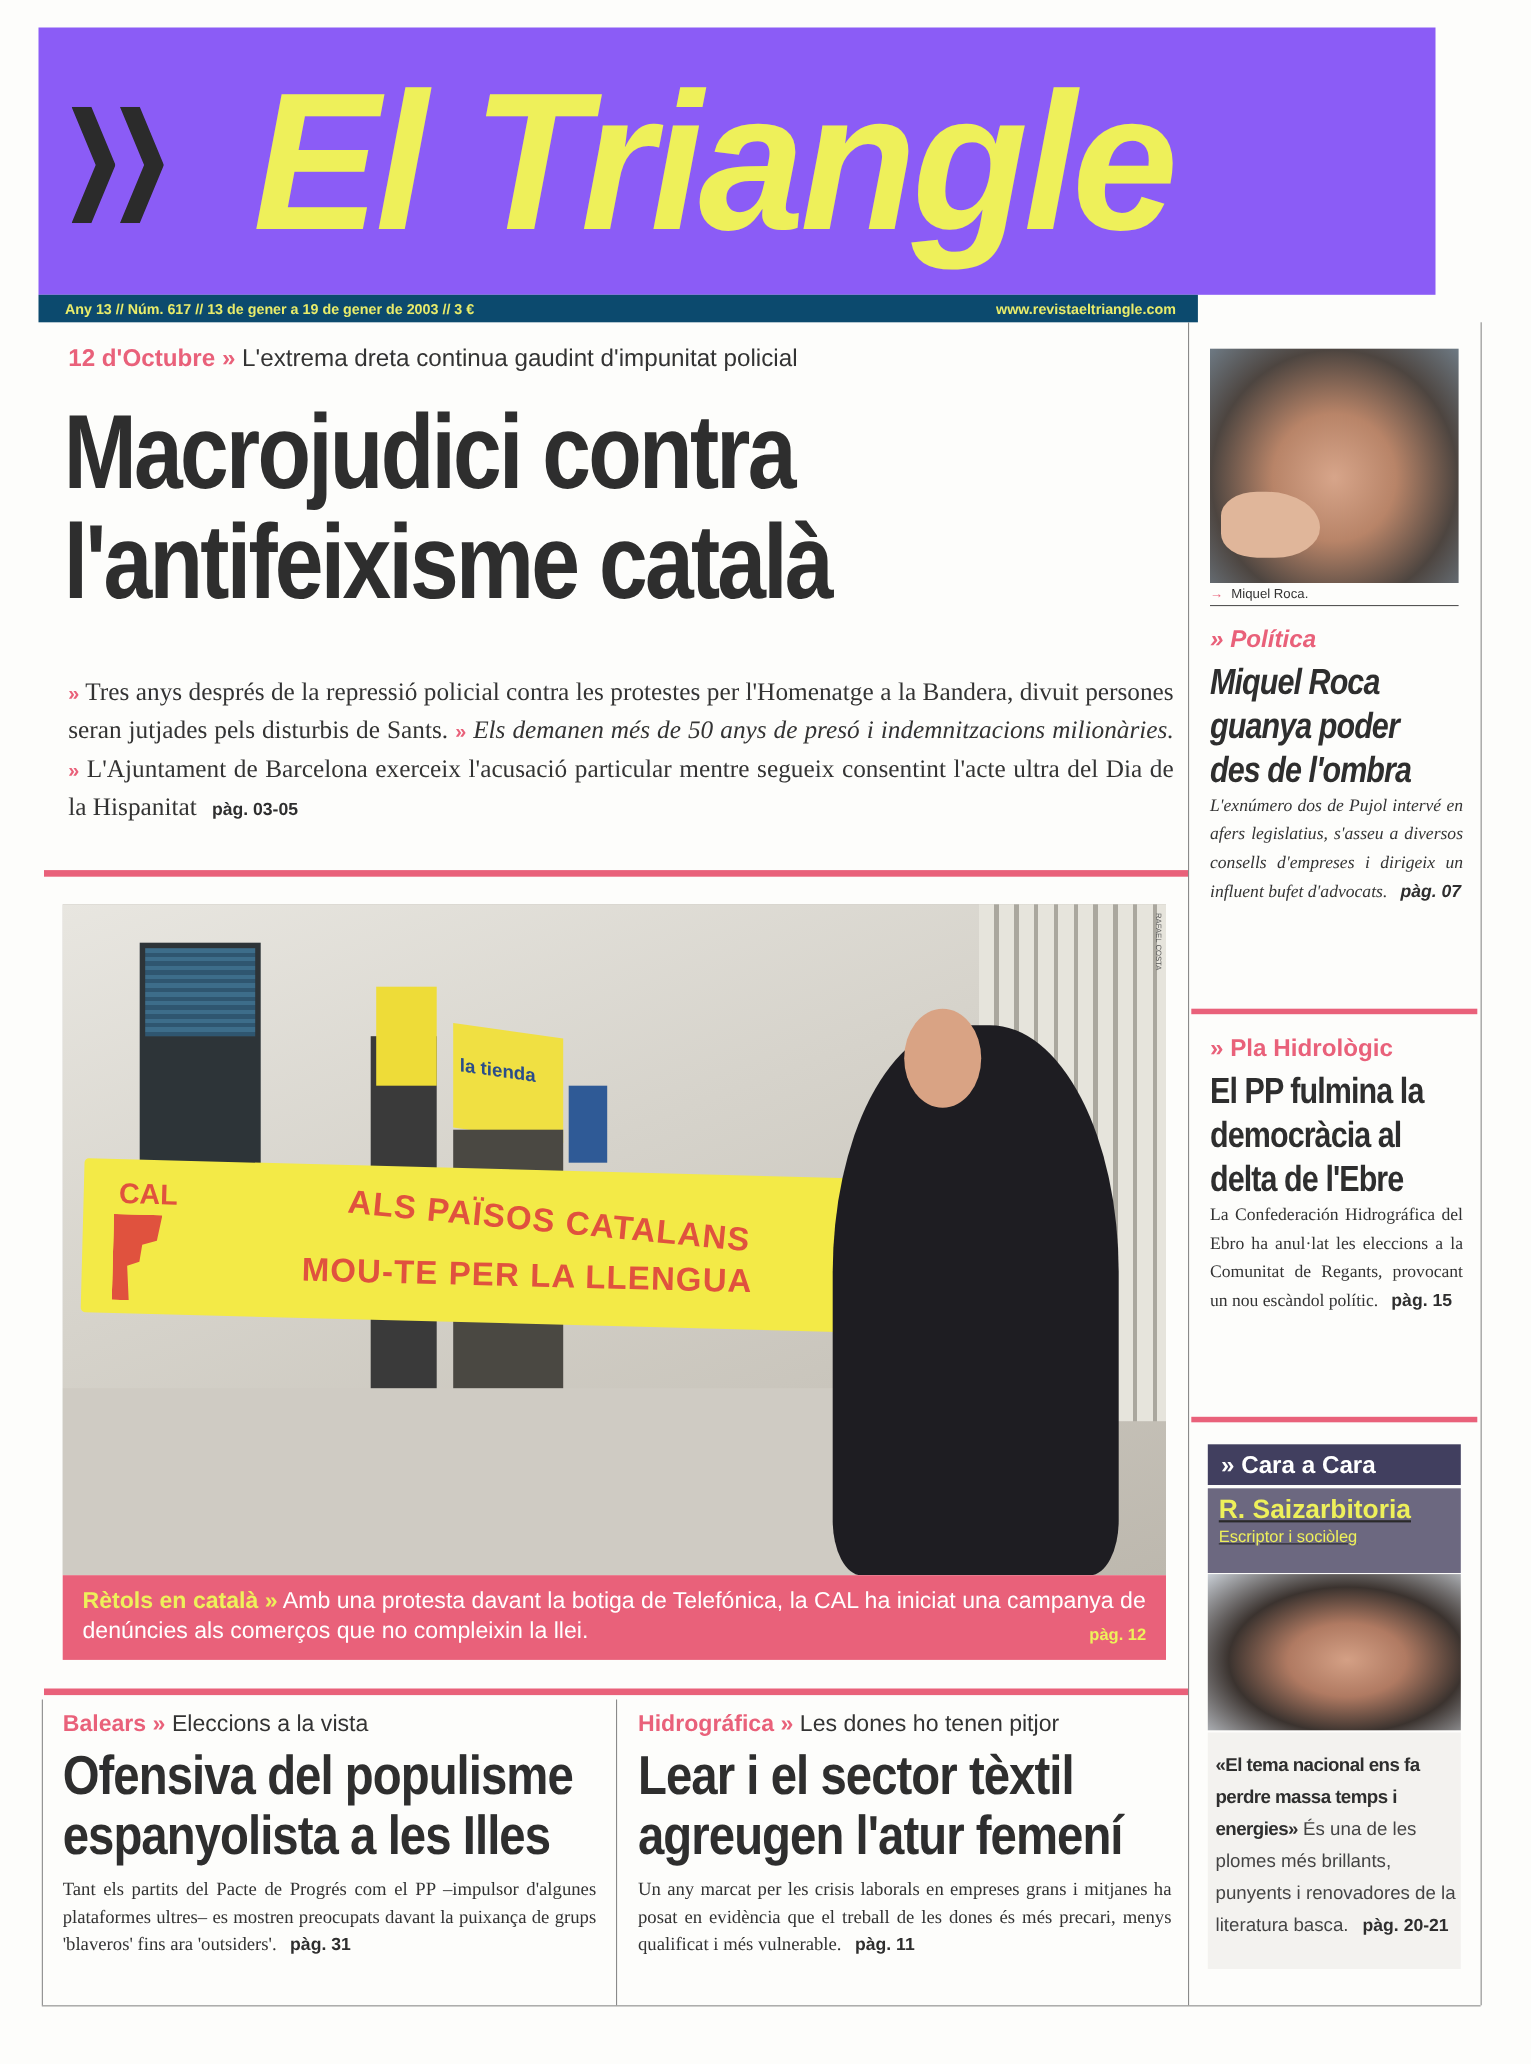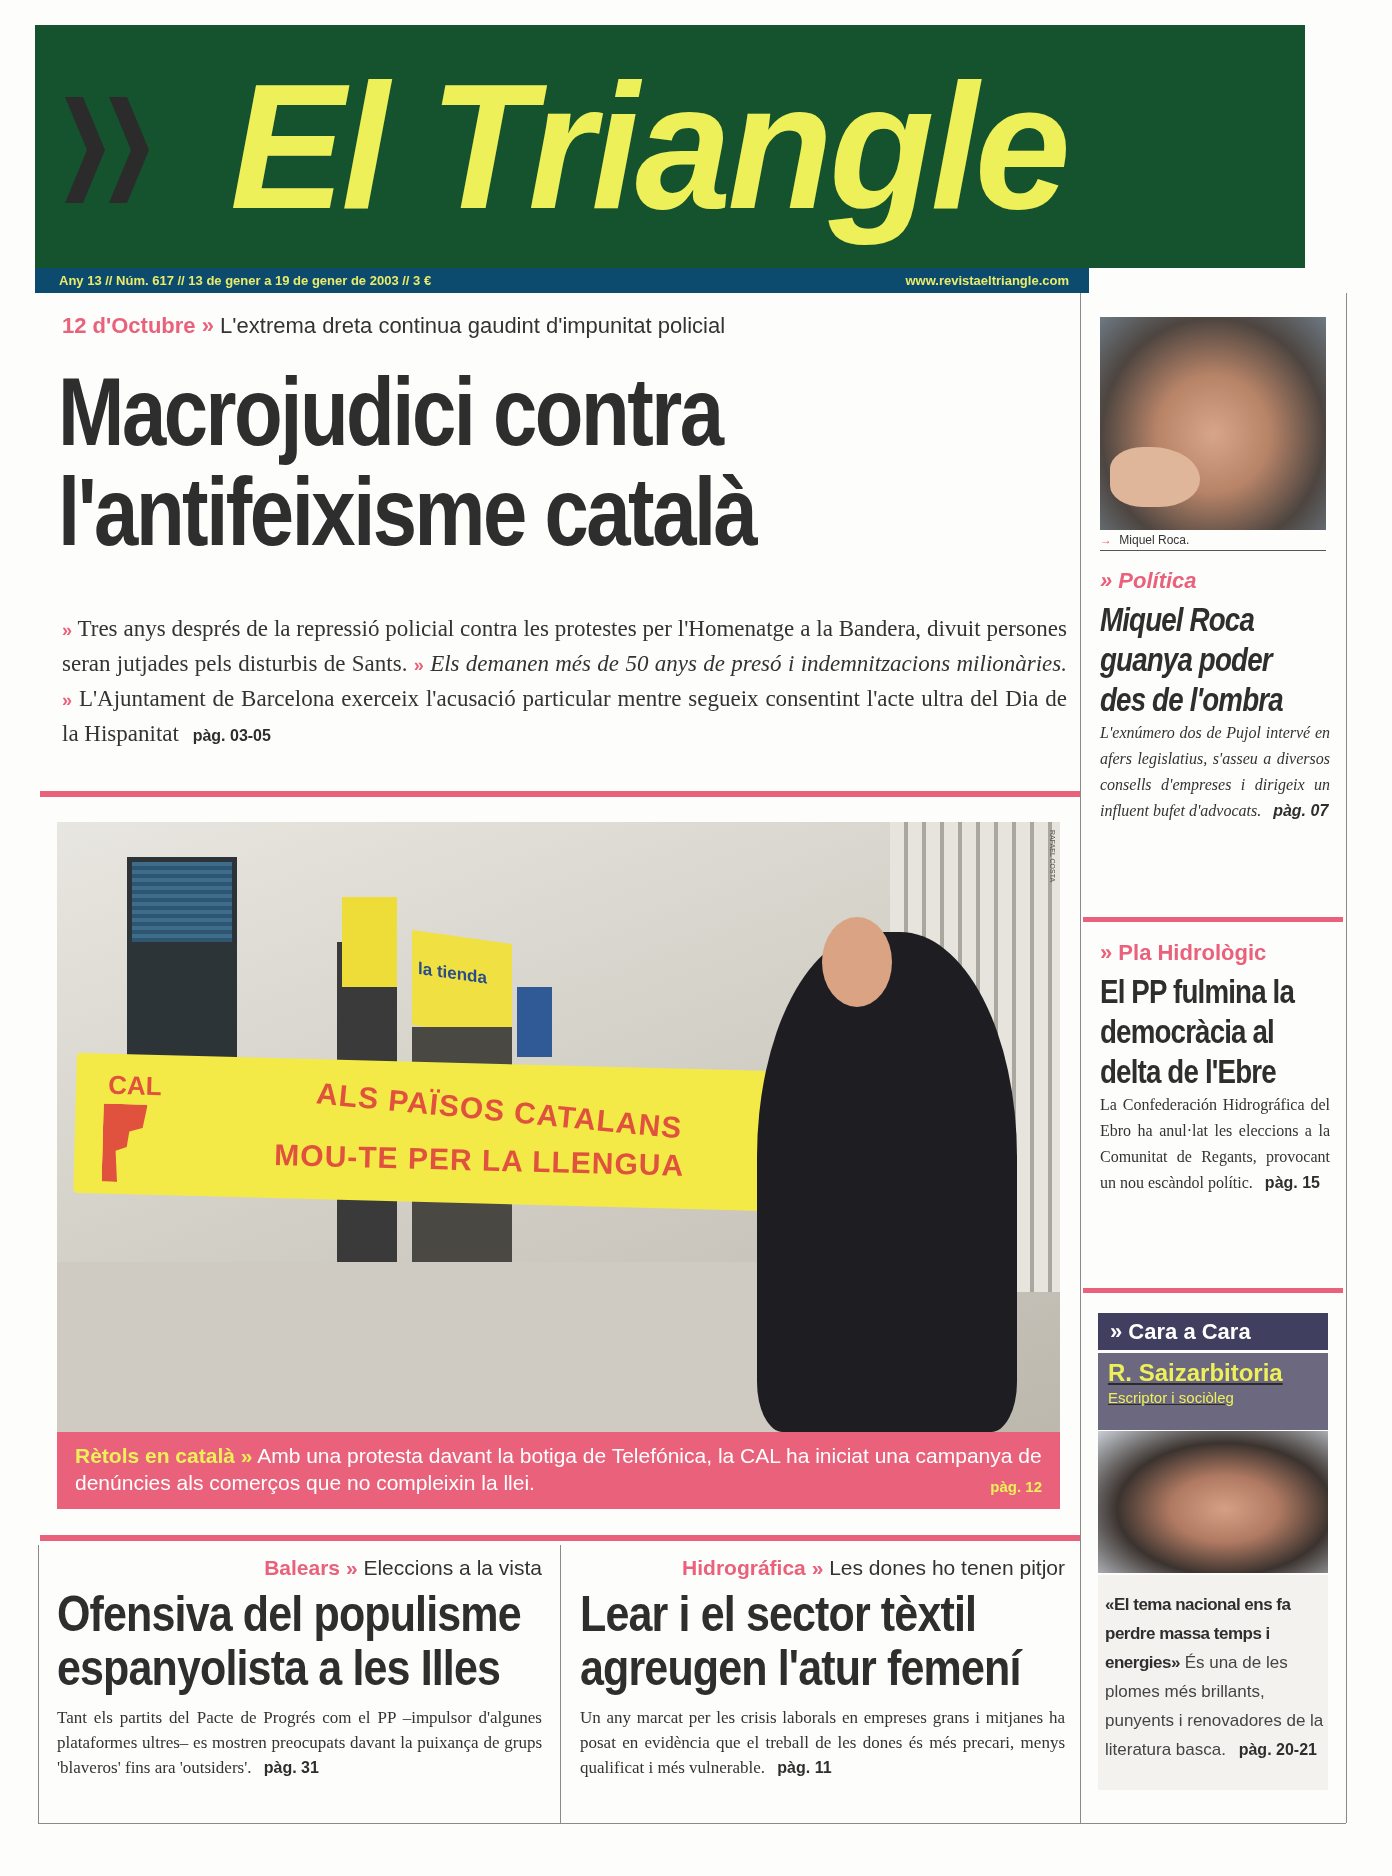--- a/index.html
+++ b/index.html
@@ -1,32 +1,32 @@
 <!DOCTYPE html>
 <html><head>
 <meta charset="utf-8">
 <style>
   * { box-sizing: border-box; margin: 0; padding: 0; }
   html, body { width: 1392px; height: 1876px; background: #fdfdfb; overflow: hidden; }
   body { position: relative; font-family: "Liberation Sans", sans-serif; color: #2a2a2a; }
 
-  .masthead { position: absolute; left: 35px; top: 25px; width: 1270px; height: 243px; background: #14532d; }
+  .masthead { position: absolute; left: 35px; top: 25px; width: 1270px; height: 243px; background: #8b5cf6; }
   .logo-chevrons { position: absolute; left: 30px; top: 72px; display: flex; gap: 4px; }
   .chev { width: 40px; height: 106px; background: #2b2b2b; clip-path: polygon(0 0, 45% 0, 100% 50%, 45% 100%, 0 100%, 55% 50%); }
   .logo-title { position: absolute; left: 195px; top: 22px; font-family: "Liberation Sans", sans-serif; font-weight: 700; font-style: italic; font-size: 178px; line-height: 200px; color: #eef05a; letter-spacing: -4px; transform: scaleX(0.97); transform-origin: left; white-space: nowrap; }
 
   .infobar { position: absolute; left: 35px; top: 268px; width: 1054px; height: 25px; background: #0c4a6e; color: #e9ec6a; font-size: 13px; font-weight: 700; line-height: 25px; }
   .infobar .left { position: absolute; left: 24px; }
   .infobar .right { position: absolute; right: 20px; }
 
   .vline { position: absolute; background: #8a8a8a; width: 1px; }
   .hline { position: absolute; background: #8a8a8a; height: 1px; }
   .redrule { position: absolute; background: #e9617a; height: 6px; }
 
-  .kicker { font-size: 22px; line-height: 26px; white-space: nowrap; text-align: right; }
+  .kicker { font-size: 22px; line-height: 26px; white-space: nowrap; }
   .kicker .tag { color: #e9617a; font-weight: 700; }
   .kicker .sep { color: #e9617a; font-weight: 700; }
   .kicker .sub { color: #333; }
 
   .lead-kicker { position: absolute; left: 62px; top: 313px; }
   .lead-headline { position: absolute; left: 58px; top: 362px; font-family: "Liberation Sans", sans-serif; font-weight: 700; font-size: 96px; line-height: 100px; color: #2e2e2e; letter-spacing: -3px; transform: scaleX(0.83); transform-origin: left; white-space: nowrap; }
   .lead-body { position: absolute; left: 62px; top: 612px; width: 1005px; font-family: "Liberation Serif", serif; font-size: 23px; line-height: 34px; color: #333; text-align: justify; }
   .mark { color: #e9617a; font-family: "Liberation Sans", sans-serif; font-weight: 700; font-size: 18px; }
   .pag { font-family: "Liberation Sans", sans-serif; font-weight: 700; color: #2e2e2e; font-size: 16px; margin-left: 8px; }
 

